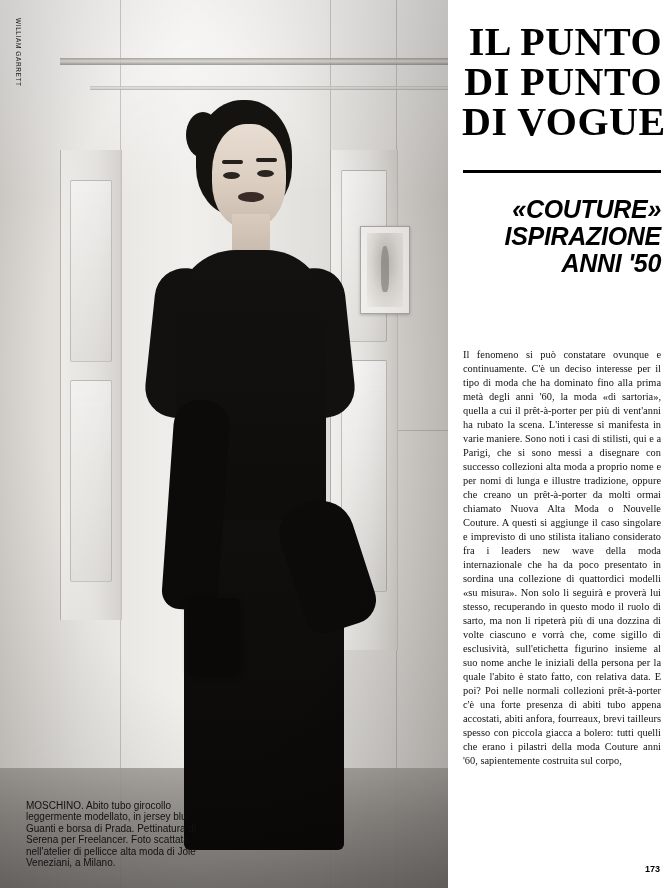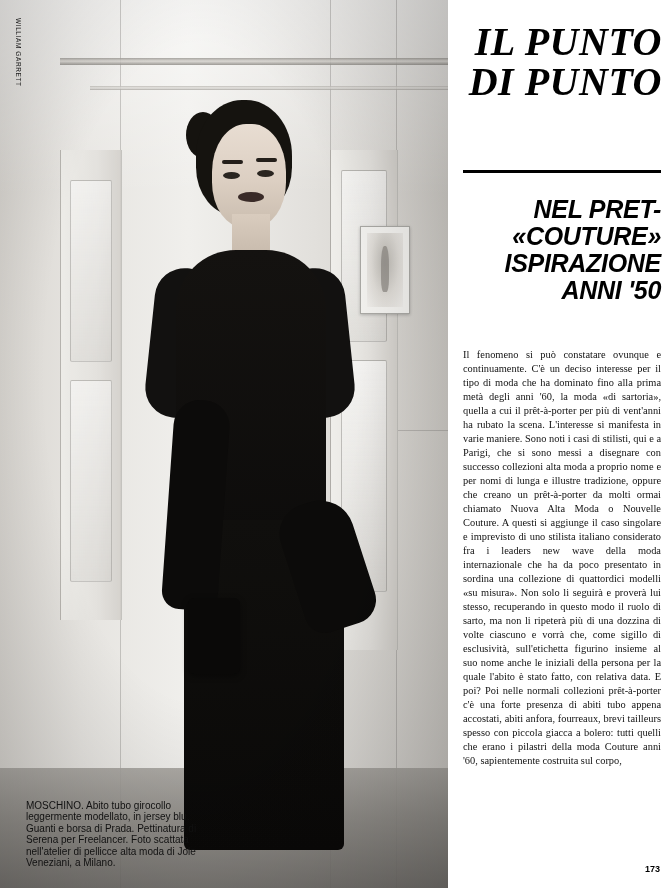--- a/index.html
+++ b/index.html
@@ -250,21 +250,20 @@
     left: 7px;
     top: 22px;
     width: 200px;
     text-align: right;
     font-family: "Liberation Serif", serif;
     font-weight: bold;
     color: #000;
     line-height: 40px;
     font-size: 40px;
     letter-spacing: 0.5px;
-    font-style: italic;
   }
   .masthead div { white-space: nowrap; }
   .rule {
     position: absolute;
     left: 8px;
     top: 170px;
     width: 198px;
     height: 3px;
     background: #000;
   }
@@ -364,26 +363,26 @@
 
   <div class="caption">
     <span>MOSCHINO. Abito tubo girocollo leggermente modellato, in jersey blu. Guanti e borsa di Prada. Pettinatura di Serena per Freelancer. Foto scattata nell'atelier di pellicce alta moda di Jole Veneziani, a Milano.</span>
   </div>
 
   <div class="right">
 
     <div class="masthead">
       <div>IL PUNTO</div>
       <div>DI PUNTO</div>
+      <div>DI VOGUE</div>
     </div>
 
     <div class="rule"></div>
 
     <div class="headline">
-      <div>NEL PRET-</div>
       <div>«COUTURE»</div>
       <div>ISPIRAZIONE</div>
       <div>ANNI '50</div>
     </div>
 
     <div class="body">Il fenomeno si può constatare ovunque e continuamente. C'è un deciso interesse per il tipo di moda che ha dominato fino alla prima metà degli anni '60, la moda «di sartoria», quella a cui il prêt-à-porter per più di vent'anni ha rubato la scena. L'interesse si manifesta in varie maniere. Sono noti i casi di stilisti, qui e a Parigi, che si sono messi a disegnare con successo collezioni alta moda a proprio nome e per nomi di lunga e illustre tradizione, oppure che creano un prêt-à-porter da molti ormai chiamato Nuova Alta Moda o Nouvelle Couture. A questi si aggiunge il caso singolare e imprevisto di uno stilista italiano considerato fra i leaders new wave della moda internazionale che ha da poco presentato in sordina una collezione di quattordici modelli «su misura». Non solo li seguirà e proverà lui stesso, recuperando in questo modo il ruolo di sarto, ma non li ripeterà più di una dozzina di volte ciascuno e vorrà che, come sigillo di esclusività, sull'etichetta figurino insieme al suo nome anche le iniziali della persona per la quale l'abito è stato fatto, con relativa data. E poi? Poi nelle normali collezioni prêt-à-porter c'è una forte presenza di abiti tubo appena accostati, abiti anfora, fourreaux, brevi tailleurs spesso con piccola giacca a bolero: tutti quelli che erano i pilastri della moda Couture anni '60, sapientemente costruita sul corpo,</div>
 
     <div class="folio">173</div>
   </div>
 

